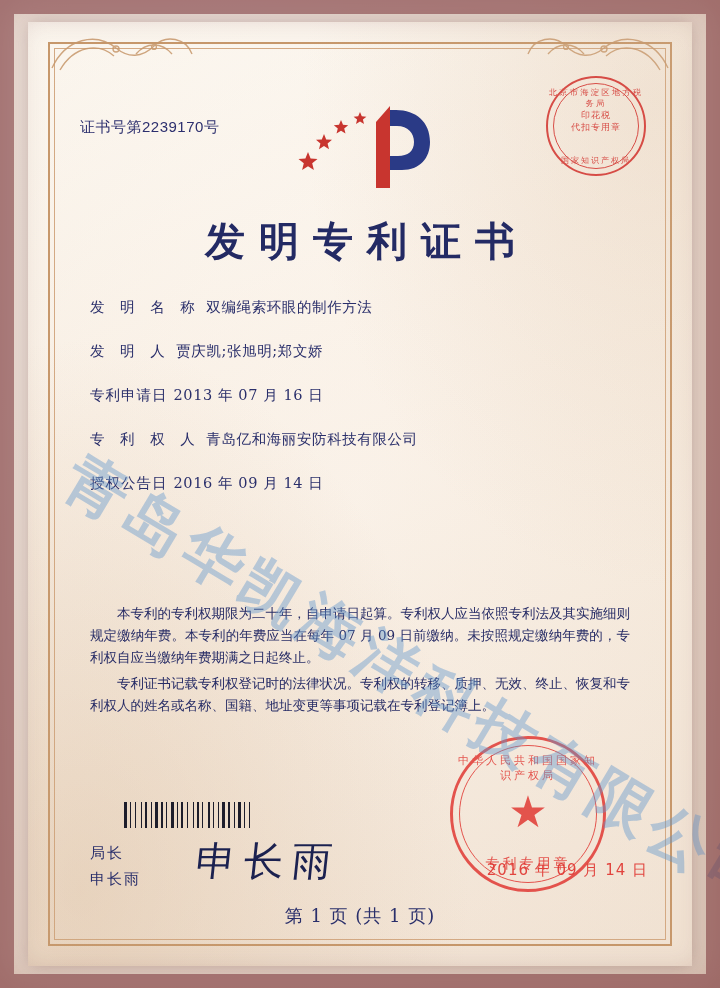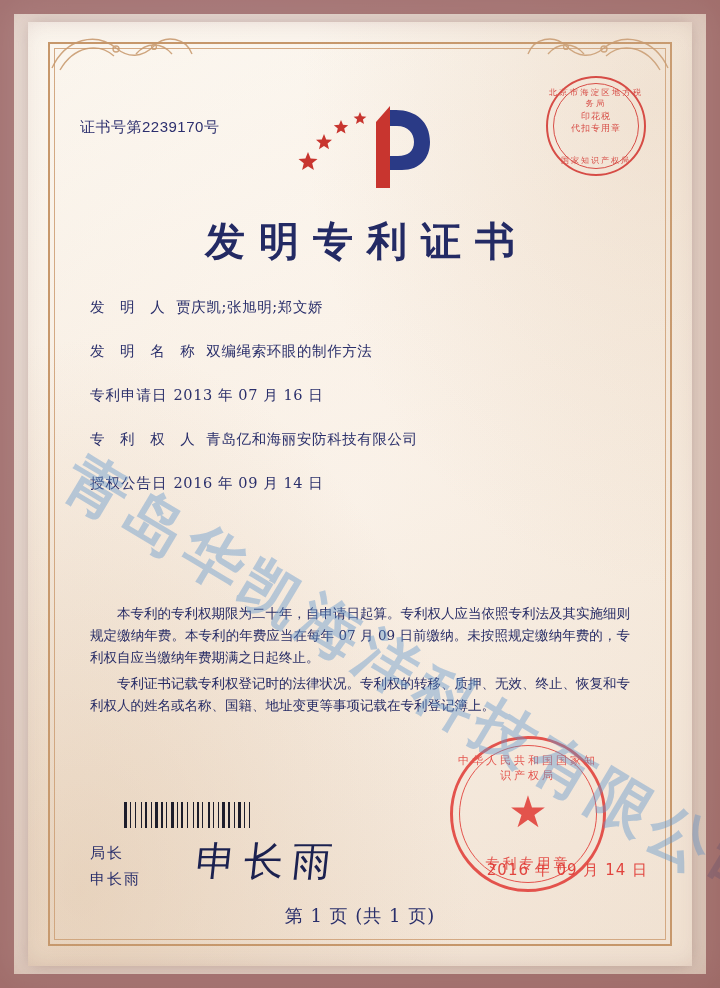--- a/index.html
+++ b/index.html
@@ -132,21 +132,21 @@
     border-radius: 50%;
   }
   .seal-top .seal-mid {
     position: absolute;
     left: 0; right: 0;
     top: 32px;
     text-align: center;
     font-size: 9px;
     line-height: 12px;
     letter-spacing: 1px;
-    font-family: Liberation Serif, serif;
+    font-family: Liberation Mono, monospace;
   }
   .seal-top .seal-arc {
     position: absolute;
     left: 0; right: 0;
     top: 9px;
     text-align: center;
     font-size: 8px;
     letter-spacing: 2px;
     transform: scaleX(1.05);
   }
@@ -383,26 +383,26 @@
         <div class="ring"></div>
         <div class="seal-arc">北京市海淀区地方税务局</div>
         <div class="seal-mid">印花税<br>代扣专用章</div>
         <div class="seal-bot">国家知识产权局</div>
       </div>
 
       <div class="title">发明专利证书</div>
 
       <div class="fields">
         <div class="field-row">
+          <span class="field-label sp">发 明 名 称</span>
+          <span class="field-value">双编绳索环眼的制作方法</span>
+        </div>
+        <div class="field-row">
           <span class="field-label sp">发 明 人</span>
           <span class="field-value">贾庆凯;张旭明;郑文娇</span>
-        </div>
-        <div class="field-row">
-          <span class="field-label sp">发 明 名 称</span>
-          <span class="field-value">双编绳索环眼的制作方法</span>
         </div>
         <div class="field-row">
           <span class="field-label">专利申请日</span>
           <span class="field-value">2013 年 07 月 16 日</span>
         </div>
         <div class="field-row">
           <span class="field-label sp">专 利 权 人</span>
           <span class="field-value">青岛亿和海丽安防科技有限公司</span>
         </div>
         <div class="field-row">

